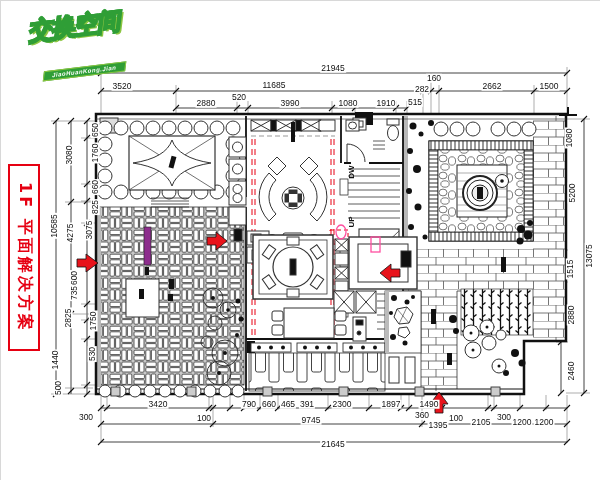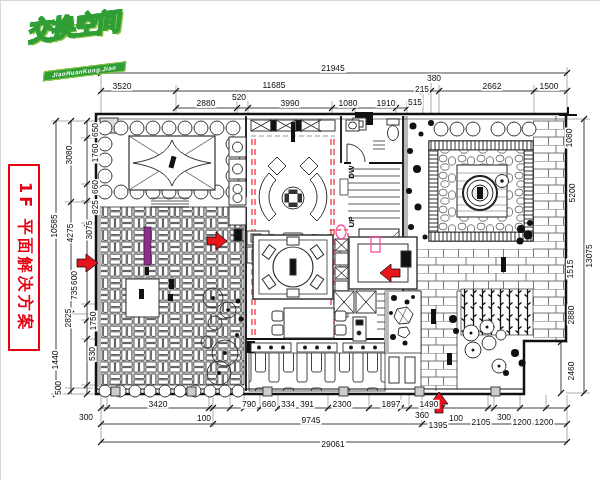--- a/index.html
+++ b/index.html
@@ -435,50 +435,50 @@
 <div class="side-label">
   <span>1F 平面解决方案</span>
 </div>
 
 <span class="ptext" style="left:351px;top:171px">DW</span>
 <span class="ptext" style="left:351px;top:221px">UP</span>
 
 <span class="dim" style="left:332px;top:67px">21945</span>
 <span class="dim" style="left:121px;top:85px">3520</span>
 <span class="dim" style="left:273px;top:84px">11685</span>
-<span class="dim" style="left:421px;top:88px">215</span>
-<span class="dim" style="left:433px;top:77px">380</span>
+<span class="dim" style="left:421px;top:88px">282</span>
+<span class="dim" style="left:433px;top:77px">160</span>
 <span class="dim" style="left:491px;top:85px">2662</span>
 <span class="dim" style="left:548px;top:85px">1500</span>
 <span class="dim" style="left:205px;top:102px">2880</span>
 <span class="dim" style="left:238px;top:96px">520</span>
 <span class="dim" style="left:289px;top:102px">3990</span>
 <span class="dim" style="left:347px;top:102px">1080</span>
 <span class="dim" style="left:385px;top:102px">1910</span>
 <span class="dim" style="left:414px;top:101px">515</span>
 
 <span class="dim" style="left:85px;top:416px">300</span>
 <span class="dim" style="left:157px;top:403px">3420</span>
 <span class="dim" style="left:203px;top:417px">100</span>
 <span class="dim" style="left:248px;top:403px">790</span>
 <span class="dim" style="left:268px;top:403px">660</span>
-<span class="dim" style="left:287px;top:403px">334</span>
+<span class="dim" style="left:287px;top:403px">465</span>
 <span class="dim" style="left:306px;top:403px">391</span>
 <span class="dim" style="left:341px;top:403px">2300</span>
 <span class="dim" style="left:390px;top:403px">1897</span>
 <span class="dim" style="left:428px;top:403px">1490</span>
 <span class="dim" style="left:310px;top:419px">9745</span>
 <span class="dim" style="left:421px;top:414px">360</span>
 <span class="dim" style="left:437px;top:424px">1395</span>
 <span class="dim" style="left:455px;top:417px">100</span>
 <span class="dim" style="left:480px;top:421px">2105</span>
 <span class="dim" style="left:503px;top:416px">300</span>
 <span class="dim" style="left:521px;top:421px">1200</span>
 <span class="dim" style="left:543px;top:421px">1200</span>
-<span class="dim" style="left:332px;top:443px">29061</span>
+<span class="dim" style="left:332px;top:443px">21645</span>
 
 <span class="dim v" style="left:53px;top:225px">10585</span>
 <span class="dim v" style="left:68px;top:154px">3080</span>
 <span class="dim v" style="left:69px;top:232px">4275</span>
 <span class="dim v" style="left:67px;top:317px">2825</span>
 <span class="dim v" style="left:54px;top:359px">1440</span>
 <span class="dim v" style="left:94px;top:129px">650</span>
 <span class="dim v" style="left:94px;top:152px">1760</span>
 <span class="dim v" style="left:94px;top:186px">660</span>
 <span class="dim v" style="left:94px;top:206px">825</span>

